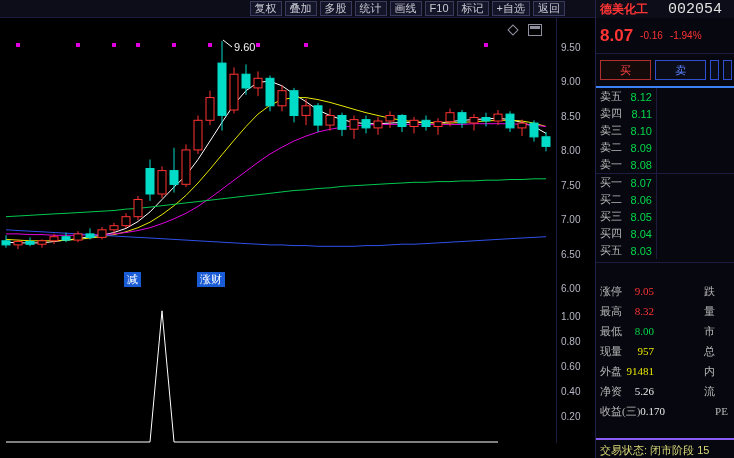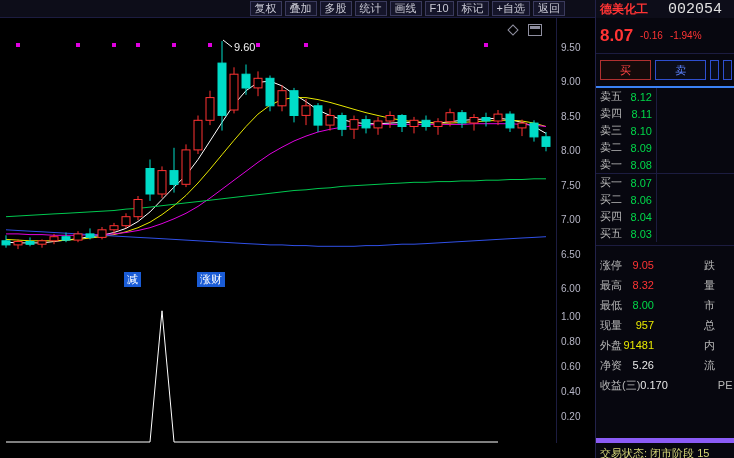--- a/index.html
+++ b/index.html
@@ -59,31 +59,31 @@
   .btn-buy { width:52px; height:20px; line-height:18px; text-align:center; border:1px solid #b03030; color:#ff4444; background:#150a0a; cursor:pointer; }
   .btn-sell { width:52px; height:20px; line-height:18px; text-align:center; border:1px solid #2e4fd0; color:#5c82ff; background:#0a0c18; cursor:pointer; }
   .btn-mini { width:9px; height:20px; border:1px solid #2e4fd0; background:#0a0c18; cursor:pointer; }
   .obook { border-top:2px solid #3b82f6; }
   .orow { display:flex; align-items:center; height:17px; padding-left:4px; }
   .olabel { color:#b8b8b8; white-space:nowrap; }
   .ofill { flex:1; }
   .oprice { color:#00d84a; }
   .ogap { flex:0 0 78px; align-self:stretch; border-left:1px solid #1c1c40; margin-left:4px; }
   .ob-divider { border-top:1px solid #1c1c40; height:0; }
-  .stats { border-top:1px solid #1c1c40; margin-top:3px; padding-top:9px; }
+  .stats { border-top:1px solid #1c1c40; margin-top:3px; padding-top:18px;font-family:Liberation Serif, serif; }
   .srow { display:flex; align-items:center; height:20px; padding-left:4px; }
   .slabel { color:#b8b8b8; white-space:nowrap; }
   .sfill { flex:1; }
   .sval { text-align:right; white-space:nowrap; }
   .sgap { flex:0 0 50px; }
   .snext { flex:0 0 30px; overflow:hidden; white-space:nowrap; color:#b8b8b8; }
   .c-red { color:#ff3434; } .c-green { color:#00d84a; }
   .c-yellow { color:#e8e800; } .c-white { color:#e8e8e8; }
   .status {
-    margin-top:auto; border-top:5px solid #8b5cf6; height:20px; flex:0 0 20px;
+    margin-top:auto; border-top:2px solid #8b5cf6; height:20px; flex:0 0 20px;
     line-height:20px; padding-left:4px; color:#d8d878; white-space:nowrap; overflow:hidden;
   }
 </style>
 </head>
 <body>
 
 <div class="app">
 
   <div class="left">
     <div class="topbar">
@@ -290,20 +290,26 @@
         <span class="oprice">8.07</span>
         <span class="ogap"></span>
       </div>
       <div class="orow">
         <span class="olabel">买二</span>
         <span class="ofill"></span>
         <span class="oprice">8.06</span>
         <span class="ogap"></span>
       </div>
       <div class="orow">
+        <span class="olabel">买三</span>
+        <span class="ofill"></span>
+        <span class="oprice">8.05</span>
+        <span class="ogap"></span>
+      </div>
+      <div class="orow">
         <span class="olabel">买四</span>
         <span class="ofill"></span>
         <span class="oprice">8.04</span>
         <span class="ogap"></span>
       </div>
       <div class="orow">
         <span class="olabel">买五</span>
         <span class="ofill"></span>
         <span class="oprice">8.03</span>
         <span class="ogap"></span>

